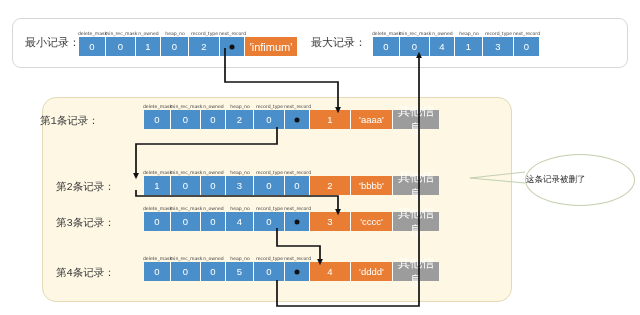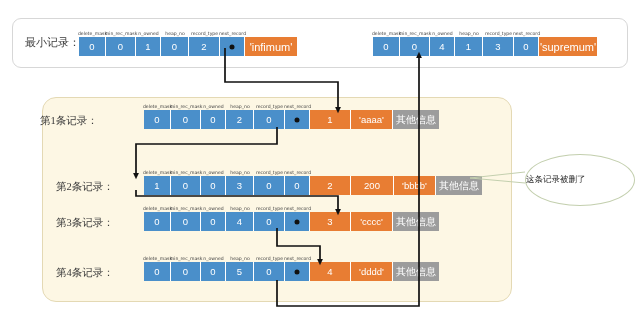--- a/index.html
+++ b/index.html
@@ -20,37 +20,37 @@
     background:#ffffff;border:1px solid #d7d7d7;border-radius:9px;
   }
   .rec-panel{
     left:42px;top:97px;width:470px;height:205px;
     background:#fdf7e4;border:1px solid #e4d9b4;border-radius:14px;
   }
 
   
   .rlabel{
     position:absolute;color:#3a3a3a;font-size:10.5px;white-space:nowrap;
-    font-family:Liberation Serif, serif;
+    font-family:Liberation Mono, monospace;
   }
 
   
   .strip{position:absolute;display:flex;height:19px;}
   .cell{
     box-sizing:border-box;
     display:flex;align-items:center;justify-content:center;
     color:#ffffff;font-size:9.5px;
     border-right:1px solid #ffffff;
     position:relative;
   }
   .cell:last-child{border-right:none;}
   .c-blue{background:#4a8fca;}
   .c-orange{background:#e87d33;}
-  .c-gray{background:#9c9c9c;font-size:10px;
-    font-family:"DejaVu Sans","Liberation Sans",sans-serif;}
+  .c-gray{background:#9c9c9c;font-size:12px;
+    font-family:"DejaVu Sans","Liberation Sans",sans-serif;text-align:center;}
   .c-orange.lit{font-size:11px;}
 
   
   .hdr{
     position:absolute;display:flex;height:9px;
   }
   .hdr span{
     box-sizing:border-box;
     font-size:4.6px;color:#3e3e3e;
     display:flex;align-items:flex-end;justify-content:center;
@@ -101,37 +101,37 @@
         <div class="cell c-blue" style="width: 30px;">0</div>
         <div class="cell c-blue" style="width: 25px;">1</div>
         <div class="cell c-blue" style="width: 28px;">0</div>
         <div class="cell c-blue" style="width: 31px;">2</div>
         <div class="cell c-blue" style="width: 25px;">
           <span class="dot"></span>
         </div>
         <div class="cell c-orange lit" style="width: 52px;">'infimum'</div>
       </div>
 
+    <div class="rlabel" style="left:298px;top:16px;font-size:11px;">最大记录：</div>
 
     <div class="hdr" id="hdr-max" style="left:360px;top:8px;width:166px;">
         <span style="width: 27px;">delete_mask</span>
         <span style="width: 30px;">min_rec_mask</span>
         <span style="width: 25px;">n_owned</span>
         <span style="width: 28px;">heap_no</span>
         <span style="width: 31px;">record_type</span>
         <span style="width: 25px;">next_record</span>
       </div>
     <div class="strip" id="strip-max" style="left:360px;top:18px;">
         <div class="cell c-blue" style="width: 27px;">0</div>
         <div class="cell c-blue" style="width: 30px;">0</div>
         <div class="cell c-blue" style="width: 25px;">4</div>
         <div class="cell c-blue" style="width: 28px;">1</div>
         <div class="cell c-blue" style="width: 31px;">3</div>
         <div class="cell c-blue" style="width: 25px;">0</div>
-        <div class="cell c-orange lit" style="width: 58px;">'supremum'</div>
       </div>
   </div>
 
   <div class="panel rec-panel"></div>
 
   <div id="rows">
       <div class="rlabel" style="left: 40px; top: 114px;">第1条记录：</div>
       <div class="hdr" style="left: 144px; top: 100px;">
         <span style="width: 27px;">delete_mask</span>
         <span style="width: 30px;">min_rec_mask</span>
@@ -163,21 +163,20 @@
         <span style="width: 25px;">next_record</span>
       </div>
       <div class="strip" style="left: 144px; top: 176px;">
         <div class="cell c-blue" style="width: 27px;">1</div>
         <div class="cell c-blue" style="width: 30px;">0</div>
         <div class="cell c-blue" style="width: 25px;">0</div>
         <div class="cell c-blue" style="width: 28px;">3</div>
         <div class="cell c-blue" style="width: 31px;">0</div>
         <div class="cell c-blue" style="width: 25px;">0</div>
         <div class="cell c-orange" style="width: 41px;">2</div>
-        <div class="cell c-orange" style="width: 43px;">200</div>
         <div class="cell c-orange" style="width: 42px;">'bbbb'</div>
         <div class="cell c-gray" style="width: 46px;">其他信息</div>
       </div>
       <div class="rlabel" style="left: 56px; top: 216px;">第3条记录：</div>
       <div class="hdr" style="left: 144px; top: 202px;">
         <span style="width: 27px;">delete_mask</span>
         <span style="width: 30px;">min_rec_mask</span>
         <span style="width: 25px;">n_owned</span>
         <span style="width: 28px;">heap_no</span>
         <span style="width: 31px;">record_type</span>

